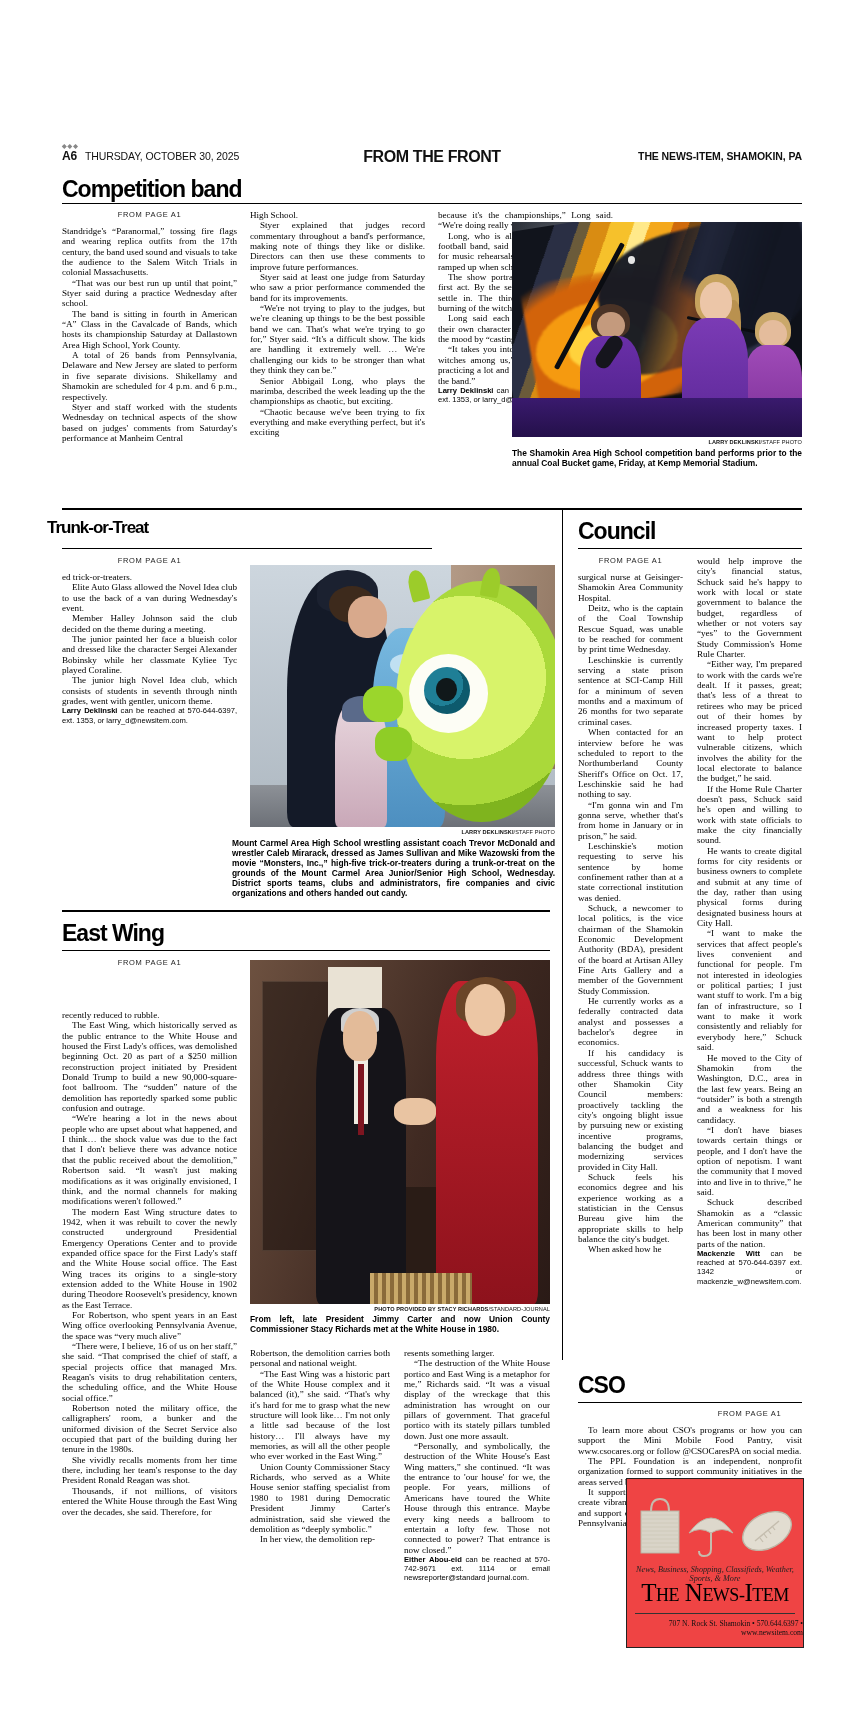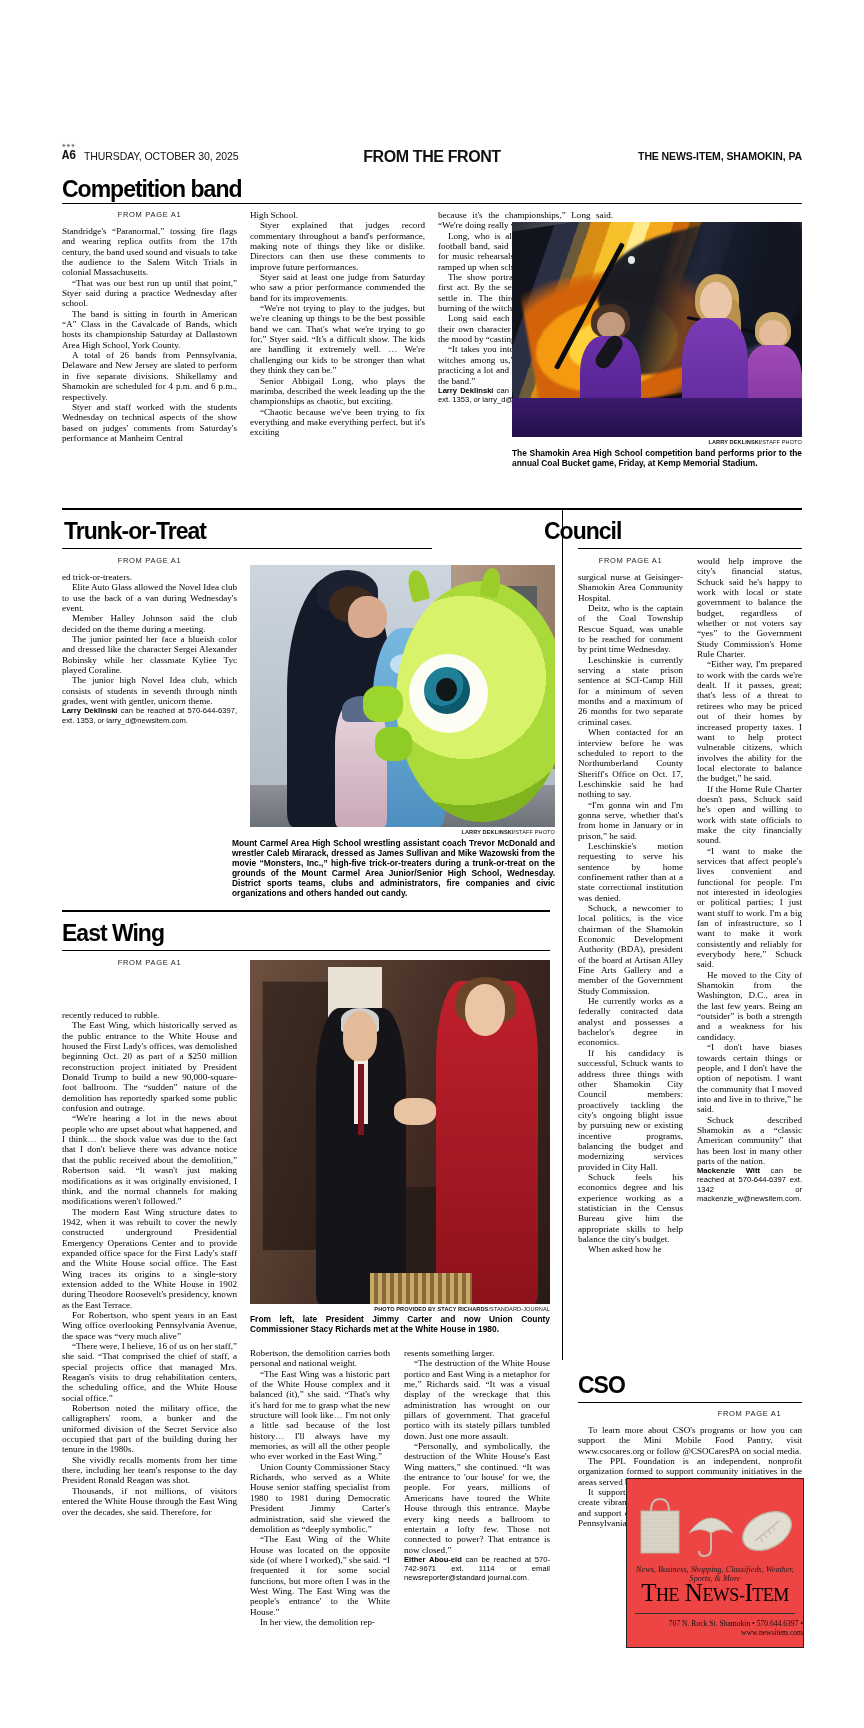--- a/index.html
+++ b/index.html
@@ -2,21 +2,21 @@
 <html><head>
 <meta charset="utf-8">
 <style>
   html,body{margin:0;padding:0;background:#ffffff;}
   body{width:864px;height:1728px;overflow:hidden;font-family:"Liberation Serif",serif;color:#111;}
   .page{position:relative;width:864px;height:1728px;padding:0;box-sizing:border-box;}
 
   
   .masthead{position:absolute;left:62px;top:150px;width:740px;height:26px;}
   .mh-left{position:absolute;left:0;top:0;display:flex;align-items:flex-end;gap:8px;}
-  .mh-page{font-family:Liberation Mono, monospace;font-weight:bold;font-size:12px;letter-spacing:-.2px;line-height:12px;position:relative;}
+  .mh-page{font-family:Liberation Sans, sans-serif;font-weight:bold;font-size:12px;letter-spacing:-.2px;line-height:12px;position:relative;}
   .mh-dots{position:absolute;top:-7px;left:0;font-size:6px;letter-spacing:1px;color:#888;line-height:6px;}
   .mh-date{font-family:"Liberation Sans",sans-serif;font-size:10.5px;letter-spacing:-.1px;line-height:12px;}
   .mh-center{position:absolute;left:0;right:0;top:-2px;text-align:center;font-family:"Liberation Sans",sans-serif;
              font-weight:bold;font-size:16px;letter-spacing:-.4px;}
   .mh-right{position:absolute;right:0;top:0;font-family:"Liberation Sans",sans-serif;font-weight:bold;
             font-size:10.5px;letter-spacing:-.1px;line-height:12px;}
 
   
   .rule{position:absolute;background:#000;}
   .hrule{height:1px;}
@@ -227,21 +227,21 @@
       </div>
     <div class="skirt"></div>
   </div>
   <div class="credit" style="left:512px;top:439px;width:290px;">
     <span>LARRY DEKLINSKI</span><span class="reg">/STAFF PHOTO</span>
   </div>
   <div class="cap" style="left:512px;top:448px;width:290px;">The Shamokin Area High School competition band performs prior to the annual Coal Bucket game, Friday, at Kemp Memorial Stadium.</div>
 
   <div class="rule hrule-thick" style="left:62px;top:508px;width:740px;"></div>
 
-  <div class="sect-title" style="left:64px;top:518px;font-size:23px;">Trunk-or-Treat</div>
+  <div class="sect-title" style="left:47px;top:518px;font-size:17px;">Trunk-or-Treat</div>
   <div class="rule hrule" style="left:62px;top:548px;width:370px;"></div>
 
   <div class="fp" style="left:62px;top:556px;width:175px;">FROM PAGE A1</div>
 
   <div class="col" style="left:62px;top:572px;width:175px;">
     <p class="noind">ed trick-or-treaters.</p>
     <p>Elite Auto Glass allowed the Novel Idea club to use the back of a van during Wednesday's event.</p>
     <p>Member Halley Johnson said the club decided on the theme during a meeting.</p>
     <p>The junior painted her face a blueish color and dressed like the character Sergei Alexander Bobinsky while her classmate Kyliee Tyc played Coraline.</p>
     <p>The junior high Novel Idea club, which consists of students in seventh through ninth grades, went with gentler, unicorn theme.</p>
@@ -270,21 +270,21 @@
     <div class="hand"></div>
     <div class="hand2"></div>
   </div>
   <div class="credit" style="left:250px;top:829px;width:305px;">
     <span>LARRY DEKLINSKI</span><span class="reg">/STAFF PHOTO</span>
   </div>
   <div class="cap" style="left:232px;top:838px;width:323px;">Mount Carmel Area High School wrestling assistant coach Trevor McDonald and wrestler Caleb Mirarack, dressed as James Sullivan and Mike Wazowski from the movie “Monsters, Inc.,” high-five trick-or-treaters during a trunk-or-treat on the grounds of the Mount Carmel Area Junior/Senior High School, Wednesday. District sports teams, clubs and administrators, fire companies and civic organizations and others handed out candy.</div>
 
   <div class="rule vrule" style="left:562px;top:508px;height:852px;"></div>
 
-  <div class="sect-title" style="left:544px;top:518px;font-size:23px;">Council</div>
+  <div class="sect-title" style="left:578px;top:518px;font-size:23px;">Council</div>
   <div class="rule hrule" style="left:578px;top:548px;width:224px;"></div>
 
   <div class="fp" style="left:578px;top:556px;width:105px;">FROM PAGE A1</div>
 
   <div class="col" style="left:578px;top:572px;width:105px;">
     <p class="noind">surgical nurse at Geisinger-Shamokin Area Community Hospital.</p>
     <p>Deitz, who is the captain of the Coal Township Rescue Squad, was unable to be reached for comment by print time Wednesday.</p>
     <p>Leschinskie is currently serving a state prison sentence at SCI-Camp Hill for a minimum of seven months and a maximum of 26 months for two separate criminal cases.</p>
     <p>When contacted for an interview before he was scheduled to report to the Northumberland County Sheriff's Office on Oct. 17, Leschinskie said he had nothing to say.</p>
     <p>“I'm gonna win and I'm gonna serve, whether that's from home in January or in prison,” he said.</p>
@@ -293,20 +293,21 @@
     <p>He currently works as a federally contracted data analyst and possesses a bachelor's degree in economics.</p>
     <p>If his candidacy is successful, Schuck wants to address three things with other Shamokin City Council members: proactively tackling the city's ongoing blight issue by pursuing new or existing incentive programs, balancing the budget and modernizing services provided in City Hall.</p>
     <p>Schuck feels his economics degree and his experience working as a statistician in the Census Bureau give him the appropriate skills to help balance the city's budget.</p>
     <p>When asked how he</p>
   </div>
 
   <div class="col" style="left:697px;top:556px;width:105px;">
     <p class="noind">would help improve the city's financial status, Schuck said he's happy to work with local or state government to balance the budget, regardless of whether or not voters say “yes” to the Government Study Commission's Home Rule Charter.</p>
     <p>“Either way, I'm prepared to work with the cards we're dealt. If it passes, great; that's less of a threat to retirees who may be priced out of their homes by increased property taxes. I want to help protect vulnerable citizens, which involves the ability for the local electorate to balance the budget,” he said.</p>
     <p>If the Home Rule Charter doesn't pass, Schuck said he's open and willing to work with state officials to make the city financially sound.</p>
+    <p>He wants to create digital forms for city residents or business owners to complete and submit at any time of the day, rather than using physical forms during designated business hours at City Hall.</p>
     <p>“I want to make the services that affect people's lives convenient and functional for people. I'm not interested in ideologies or political parties; I just want stuff to work. I'm a big fan of infrastructure, so I want to make it work consistently and reliably for everybody here,” Schuck said.</p>
     <p>He moved to the City of Shamokin from the Washington, D.C., area in the last few years. Being an “outsider” is both a strength and a weakness for his candidacy.</p>
     <p>“I don't have biases towards certain things or people, and I don't have the option of nepotism. I want the community that I moved into and live in to thrive,” he said.</p>
     <p>Schuck described Shamokin as a “classic American community” that has been lost in many other parts of the nation.</p>
     <p class="tagline"><b>Mackenzie Witt</b><span> can be reached at 570-644-6397 ext. 1342 or mackenzie_w@newsitem.com.</span></p>
   </div>
 
   <div class="rule hrule-thick" style="left:62px;top:910px;width:488px;"></div>
 
   <div class="sect-title" style="left:62px;top:920px;font-size:23px;">East Wing</div>
@@ -346,21 +347,20 @@
   </div>
   <div class="credit" style="left:250px;top:1306px;width:300px;">
     <span>PHOTO PROVIDED BY STACY RICHARDS</span><span class="reg">/STANDARD-JOURNAL</span>
   </div>
   <div class="cap" style="left:250px;top:1314px;width:300px;">From left, late President Jimmy Carter and now Union County Commissioner Stacy Richards met at the White House in 1980.</div>
 
   <div class="col" style="left:250px;top:1348px;width:140px;">
     <p class="noind">Robertson, the demolition carries both personal and national weight.</p>
     <p>“The East Wing was a historic part of the White House complex and it balanced (it),” she said. “That's why it's hard for me to grasp what the new structure will look like… I'm not only a little sad because of the lost history… I'll always have my memories, as will all the other people who ever worked in the East Wing.”</p>
     <p>Union County Commissioner Stacy Richards, who served as a White House senior staffing specialist from 1980 to 1981 during Democratic President Jimmy Carter's administration, said she viewed the demolition as “deeply symbolic.”</p>
-    <p>“The East Wing of the White House was located on the opposite side (of where I worked),” she said. “I frequented it for some social functions, but more often I was in the West Wing. The East Wing was the people's entrance' to the White House.”</p>
     <p>In her view, the demolition rep-</p>
   </div>
 
   <div class="col" style="left:404px;top:1348px;width:146px;">
     <p class="noind">resents something larger.</p>
     <p>“The destruction of the White House portico and East Wing is a metaphor for me,” Richards said. “It was a visual display of the wreckage that this administration has wrought on our pillars of government. That graceful portico with its stately pillars tumbled down. Just one more assault.</p>
     <p>“Personally, and symbolically, the destruction of the White House's East Wing matters,” she continued. “It was the entrance to 'our house' for we, the people. For years, millions of Americans have toured the White House through this entrance. Maybe every king needs a ballroom to entertain a lofty few. Those not connected to power? That entrance is now closed.”</p>
     <p class="tagline"><b>Either Abou-eid</b><span> can be reached at 570-742-9671 ext. 1114 or email newsreporter@standard journal.com.</span></p>
   </div>
 

